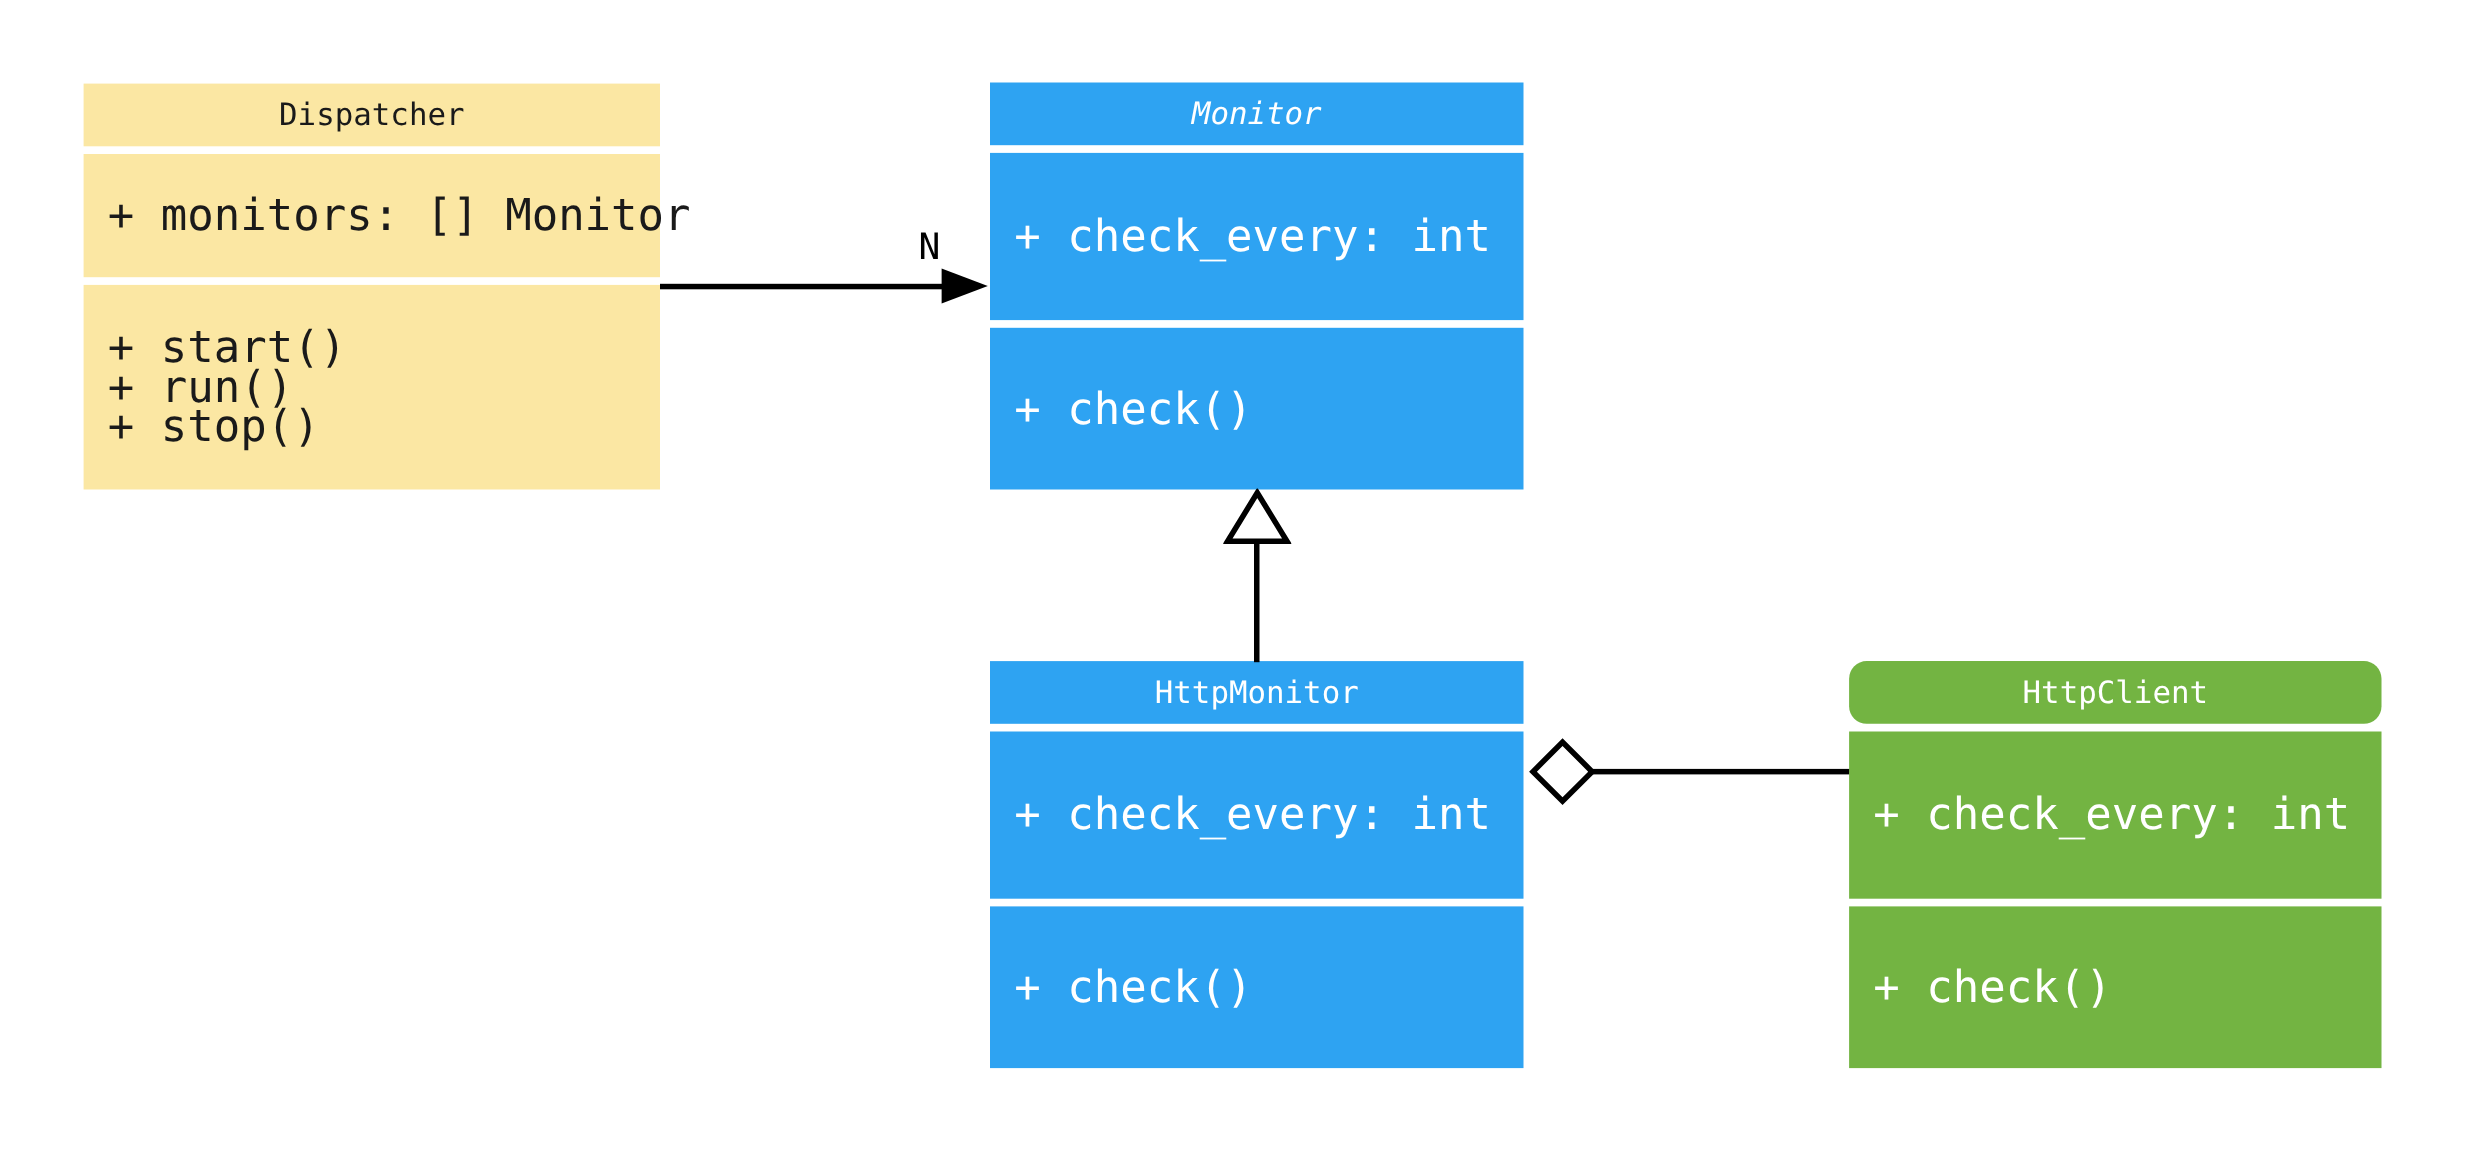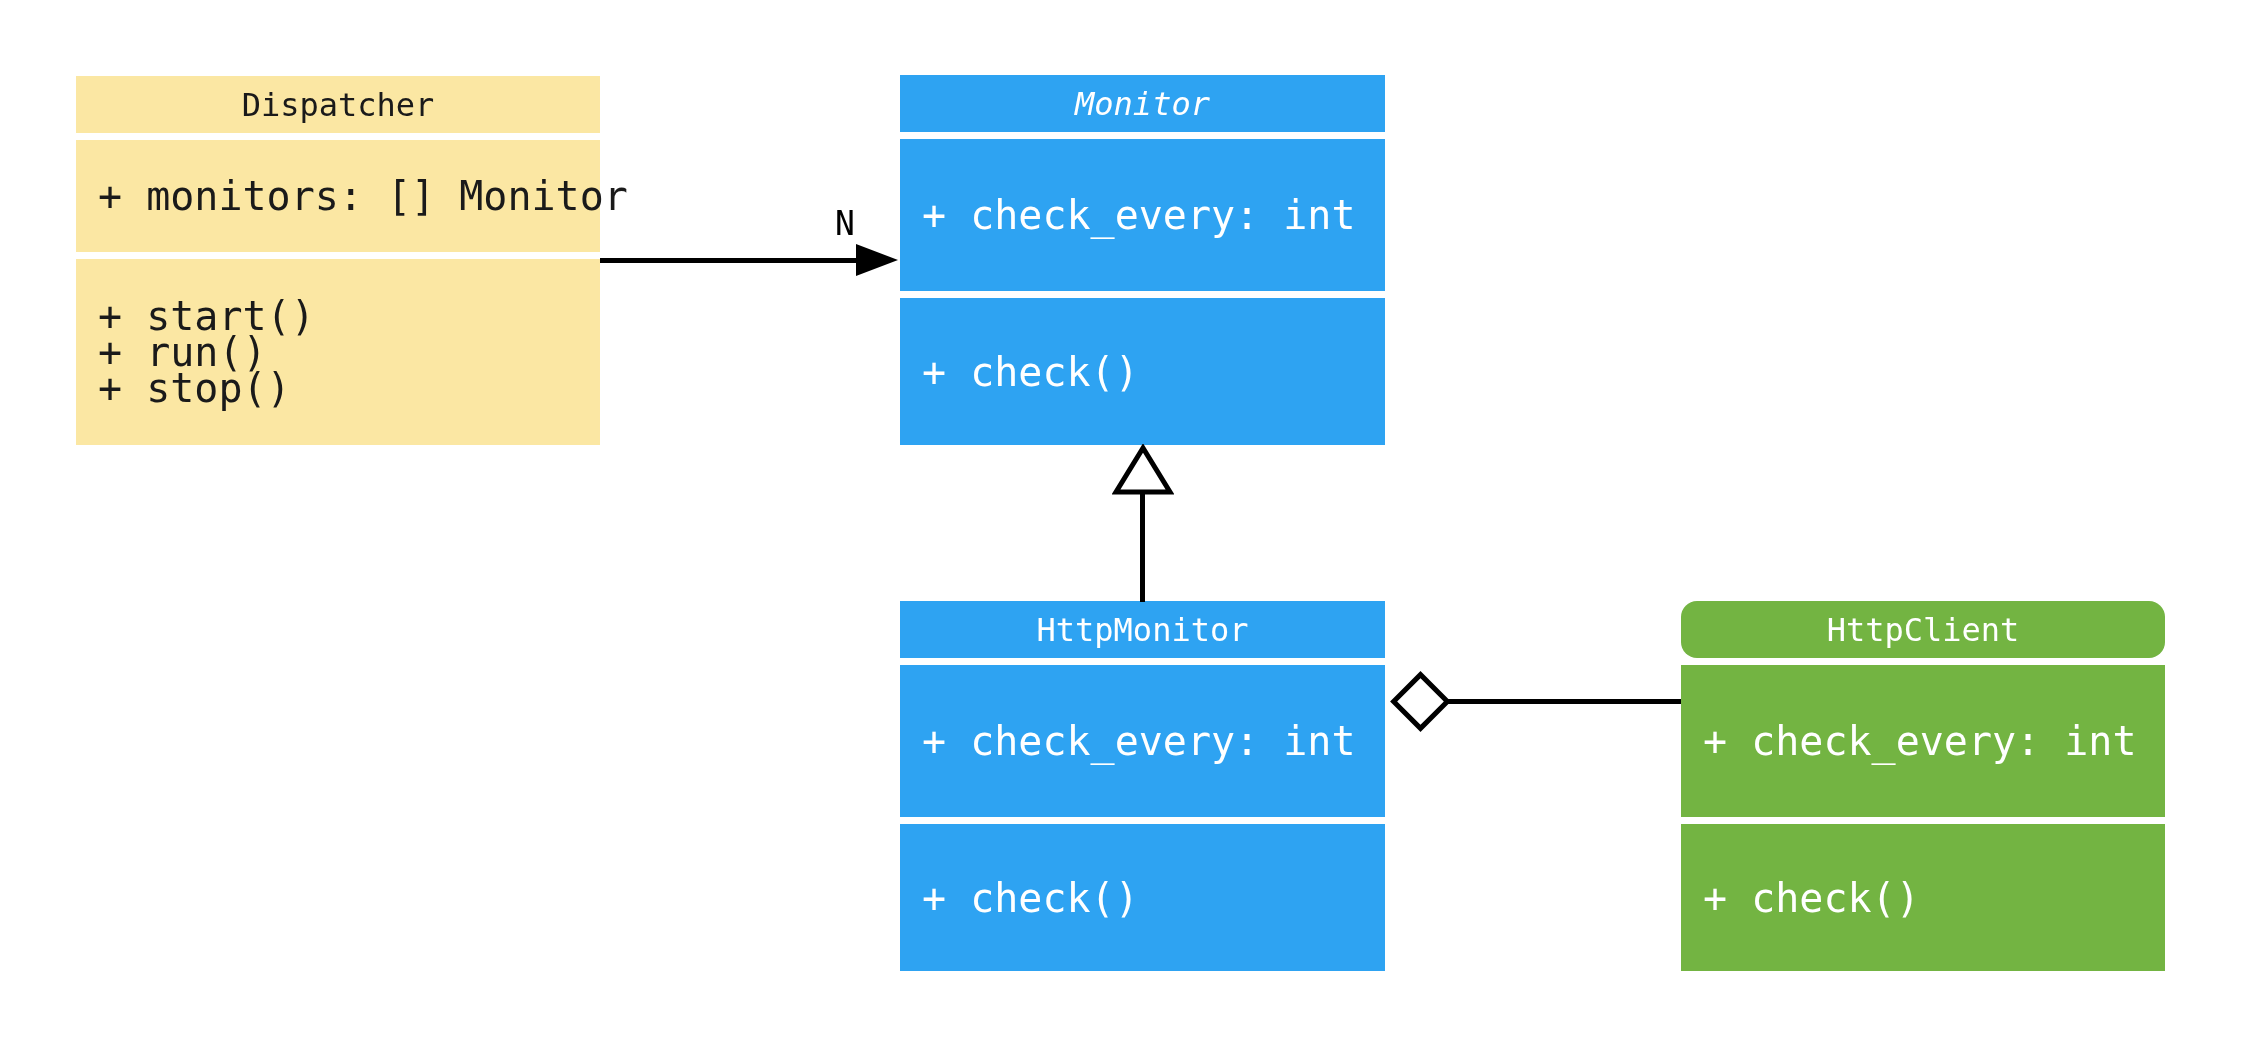--- a/index.html
+++ b/index.html
@@ -20,21 +20,21 @@
     box-sizing:border-box;
     display:flex;flex-direction:column;justify-content:center;
     padding-left:22px;
     font-size:40px;
     letter-spacing:0;
     white-space:pre;
   }
   .sec.title{
     flex:none;height:57px;
     align-items:center;padding-left:0;
-    font-size:32px;
+    font-size:28px;
   }
   .sec.title.italic{font-style:italic;}
   .sec.attrs{flex:none;height:152px;}
   .sec.methods{flex:1;}
   #box-dispatcher .sec.attrs{height:112px;}
   .line{line-height:36px;}
 
   
   .edge{position:absolute;background:#000000;}
   .assoc-line{left:600px;top:258px;width:258px;height:5px;}

